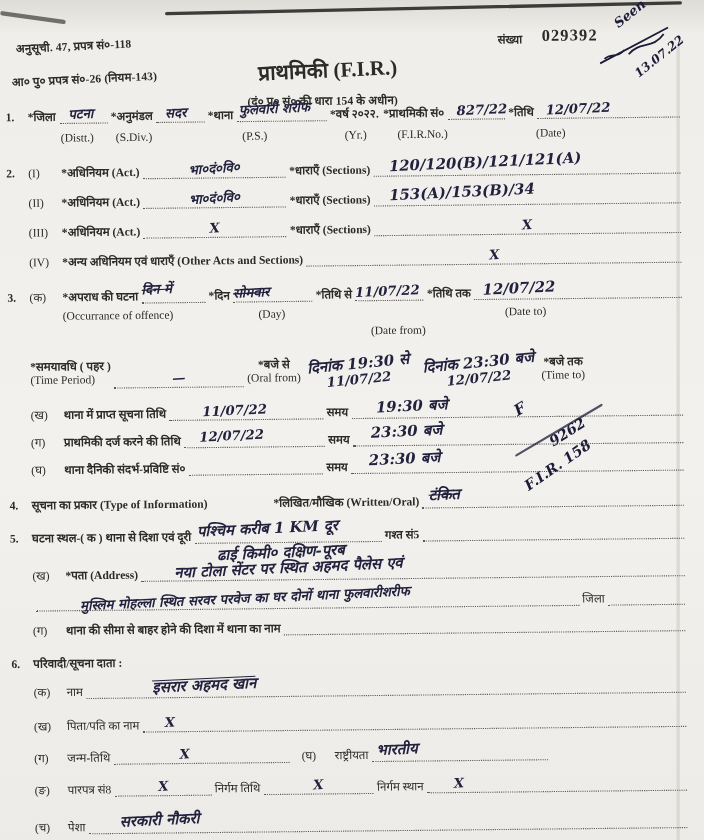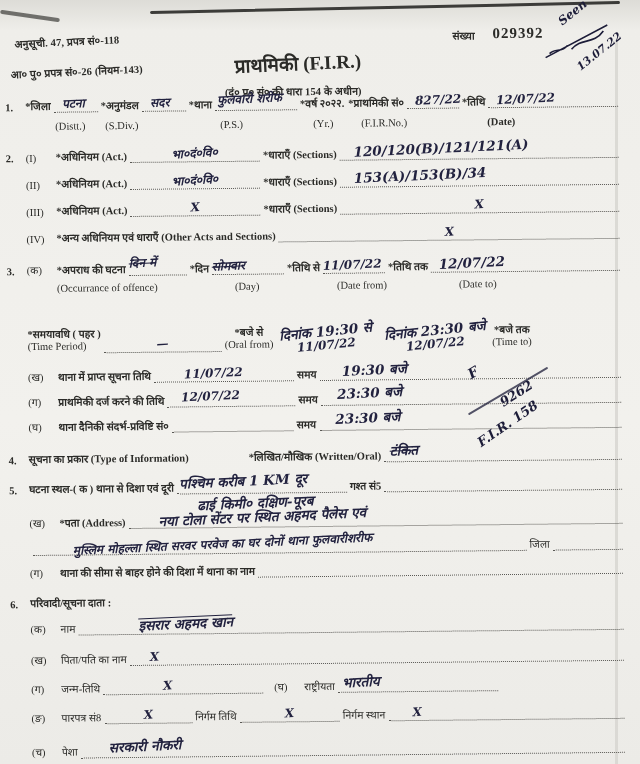--- a/index.html
+++ b/index.html
@@ -90,21 +90,21 @@
         <span class="dots">
             <span class="hw">12/07/22</span>
           </span>
       </div>
       <div class="engline" style="margin-top:8px;">
         <span style="left:22px;margin-left:28px;">(Distt.)</span>
         <span style="left:100px;">(S.Div.)</span>
         <span style="left:215px;">(P.S.)</span>
         <span style="left:308px;">(Yr.)</span>
         <span style="left:356px;">(F.I.R.No.)</span>
-        <span style="left:482px;font-weight:bold;">(Date)</span>
+        <span style="left:482px;">(Date)</span>
       </div>
 
       <div class="line" style="margin-top:16px;">
         <span class="num">2.</span>
         <span class="no">(I)</span>
         <span class="lbl">*अधिनियम (Act.)</span>
         <span class="dots" style="flex:0 0 130px;">
             <span class="hw ctr">भा०दं०वि०</span>
           </span>
         <span class="lbl">*धाराएँ (Sections)</span>
@@ -161,21 +161,21 @@
             <span class="hw" style="left:0;">11/07/22</span>
           </span>
         <span class="lbl">*तिथि तक</span>
         <span class="dots">
             <span class="hw big">12/07/22</span>
           </span>
       </div>
       <div class="engline" style="margin-top:6px;">
         <span style="left:50px;">(Occurrance of offence)</span>
         <span style="left:228px;">(Day)</span>
-        <span style="left:330px;">(Date from)</span>
+        <span style="left:330px;margin-top:16px;">(Date from)</span>
         <span style="left:452px;">(Date to)</span>
       </div>
 
       <div class="line" style="margin-top:32px;">
         <span class="ind"></span>
         <span class="stack">
           <span class="lbl">*समयावधि ( पहर )</span>
           <span class="lbl thin" style="align-self:flex-start;">(Time Period)</span>
         </span>
         <span class="dots" style="flex:0 0 118px;">

